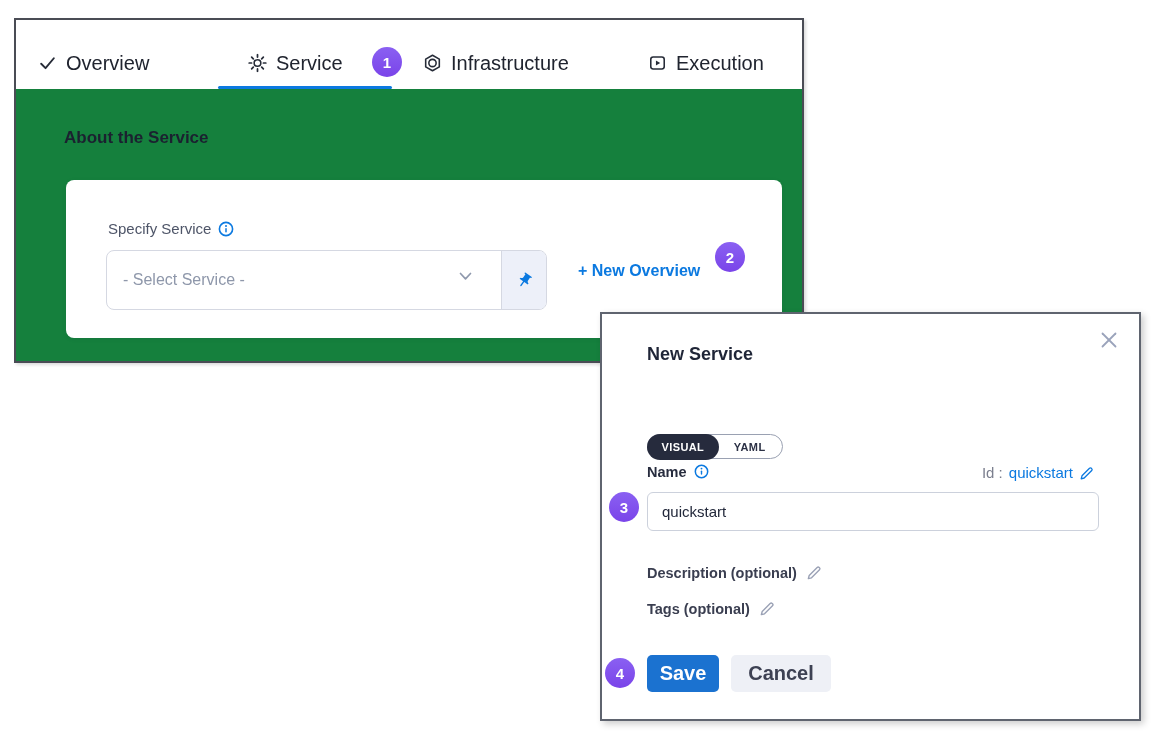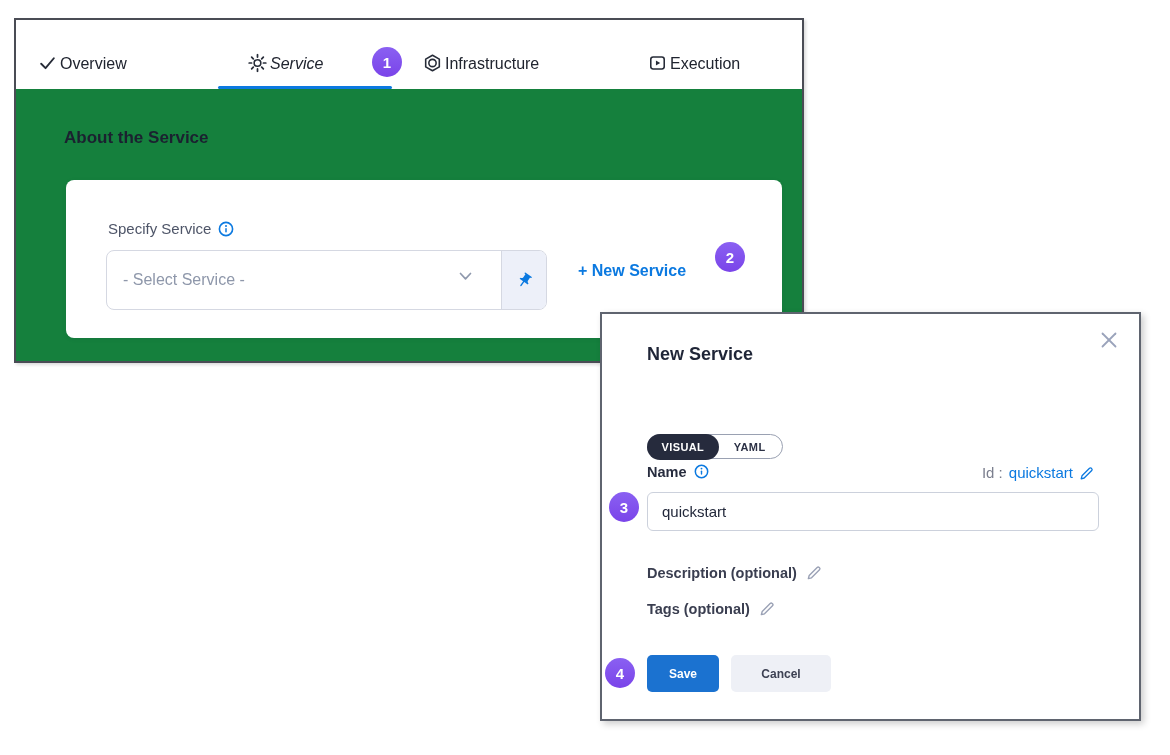--- a/index.html
+++ b/index.html
@@ -8,21 +8,21 @@
 
   
   .panel{position:absolute;left:14px;top:18px;width:790px;height:345px;
          background:#fff;border:2px solid #4a4c55;box-sizing:border-box;
          box-shadow:2px 2px 3px rgba(0,0,0,.14);}
   .panel-dots{position:absolute;top:4px;left:6px;right:6px;height:2px;
          background:repeating-linear-gradient(to right,#8d929e 0 2px,transparent 2px 15px);}
   .tabbar{position:absolute;top:0;left:0;right:0;height:69px;background:#fff;
          border-bottom:1px solid #e6eaf0;}
   .tab{position:absolute;top:43px;transform:translateY(-50%);display:flex;
-       align-items:center;gap:3px;font-size:16px;color:#20242f;cursor:pointer;white-space:nowrap;}
+       align-items:center;gap:9px;font-size:20px;color:#20242f;cursor:pointer;white-space:nowrap;}
   .tab .ticon{display:flex;align-items:center;}
   .tab-underline{position:absolute;left:202px;top:66px;width:174px;height:3px;
        background:#0b79e0;border-radius:2px;}
   .content{position:absolute;left:0;right:0;top:69px;bottom:0;background:#15803d;}
   .about-heading{position:absolute;left:48px;top:108px;font-size:17px;font-weight:bold;color:#1b2130;}
   .card{position:absolute;left:50px;top:160px;width:716px;height:158px;background:#fff;
         border-radius:8px;box-shadow:0 1px 4px rgba(25,39,62,.10);}
   .spec-label{position:absolute;left:42px;top:40px;display:flex;align-items:center;gap:7px;
         font-size:15px;color:#4e5568;}
   .select-wrap{position:absolute;left:40px;top:70px;width:441px;height:60px;background:#fff;
@@ -53,21 +53,21 @@
   .id-prefix{color:#7b7f8e;}
   .id-value{color:#0b79e0;cursor:pointer;}
   .name-input{position:absolute;left:45px;top:178px;width:452px;height:39px;box-sizing:border-box;
         border:1px solid #ccd1dc;border-radius:6px;font-family:"Liberation Sans",sans-serif;
         font-size:15px;color:#22283a;padding:0 14px;outline:none;background:#fff;}
   .opt-row{position:absolute;left:45px;display:flex;align-items:center;gap:9px;
         font-size:14.5px;font-weight:bold;color:#3a3e50;}
   .row-desc{top:250px;}
   .row-tags{top:286px;}
   .btn{position:absolute;top:341px;height:37px;border:none;border-radius:5px;
-        font-family:"Liberation Sans",sans-serif;font-size:12px;font-weight:bold;cursor:pointer;}
+        font-family:"Liberation Sans",sans-serif;font-size:20px;font-weight:bold;cursor:pointer;}
   .btn-save{left:45px;width:72px;background:#1b72d0;color:#fff;}
   .btn-cancel{left:129px;width:100px;background:#eef0f6;color:#3d4153;}
 
   
   .badge{position:absolute;width:30px;height:30px;border-radius:50%;
         background:linear-gradient(180deg,#8a60f2,#7a44e9);color:#fff;font-weight:bold;
         font-size:15px;display:flex;align-items:center;justify-content:center;
         box-shadow:0 0 0 2px rgba(255,255,255,.95);z-index:40;}
   .badge-1{left:372px;top:47px;}
   .badge-2{left:715px;top:242px;}
@@ -86,21 +86,21 @@
 
       <div class="tab" style="left:22px;">
         <span class="ticon">
           <svg width="19" height="19" viewBox="0 0 24 24" fill="none">
             <polyline points="4,13 9.5,18.5 20,6" stroke="#272c38" stroke-width="2.4" stroke-linecap="round" stroke-linejoin="round"></polyline>
           </svg>
         </span>
         <span>Overview</span>
       </div>
 
-      <div class="tab" style="left:232px;font-style:italic;">
+      <div class="tab" style="left:232px;">
         <span class="ticon">
           <svg width="19" height="19" viewBox="0 0 24 24" fill="none">
             <circle cx="12" cy="12" r="4.2" stroke="#272c38" stroke-width="2"></circle>
             <g stroke="#272c38" stroke-width="2.2" stroke-linecap="round">
               <line x1="12" y1="1.5" x2="12" y2="4.5"></line>
                 <line x1="12" y1="19.5" x2="12" y2="22.5"></line>
               <line x1="1.5" y1="12" x2="4.5" y2="12"></line>
                 <line x1="19.5" y1="12" x2="22.5" y2="12"></line>
               <line x1="4.6" y1="4.6" x2="6.7" y2="6.7"></line>
                 <line x1="17.3" y1="17.3" x2="19.4" y2="19.4"></line>
@@ -157,21 +157,21 @@
               <polyline points="1.5,1.5 6.5,6.8 11.5,1.5" stroke="#8f99ad" stroke-width="1.7" stroke-linecap="round" stroke-linejoin="round"></polyline>
             </svg>
           </span>
           <span class="pin-box">
             <svg width="17" height="17" viewBox="0 0 24 24">
               <path transform="rotate(35 12 12)" fill="#0b79e0" d="M16 9V4h1a1 1 0 0 0 0-2H7a1 1 0 0 0 0 2h1v5c0 1.66-1.34 3-3 3v2h5.97v7l1 1 1-1v-7H19v-2c-1.66 0-3-1.34-3-3z"></path>
             </svg>
           </span>
         </div>
 
-        <div class="new-service">+ New Service</div>
+        <div class="new-service">+ New Overview</div>
       </div>
     </div>
   </div>
 
   <div class="modal">
 
     <span class="modal-close">
       <svg width="20" height="20" viewBox="0 0 20 20">
         <line x1="3.5" y1="3.5" x2="16.5" y2="16.5" stroke="#9aa3bb" stroke-width="1.8" stroke-linecap="round"></line>
         <line x1="16.5" y1="3.5" x2="3.5" y2="16.5" stroke="#9aa3bb" stroke-width="1.8" stroke-linecap="round"></line>

